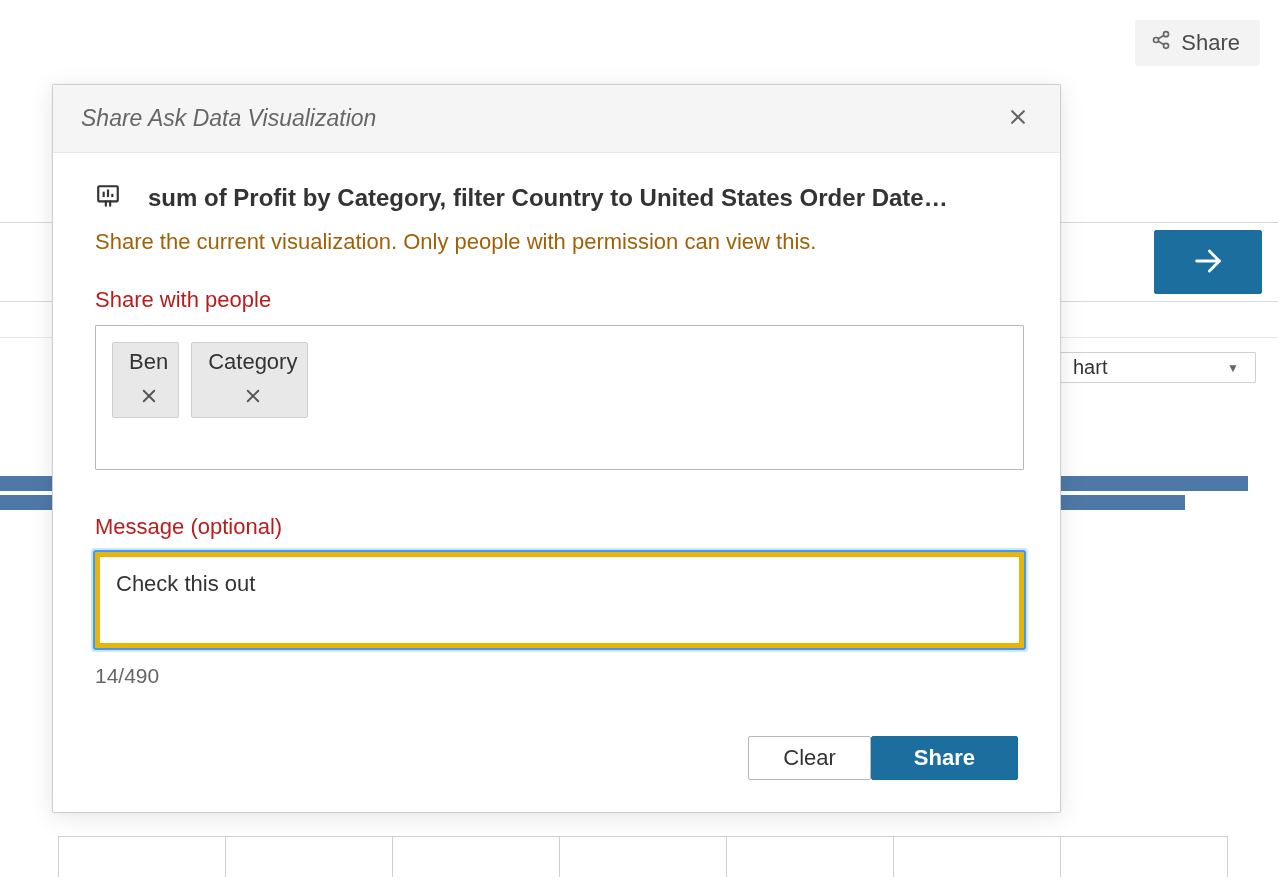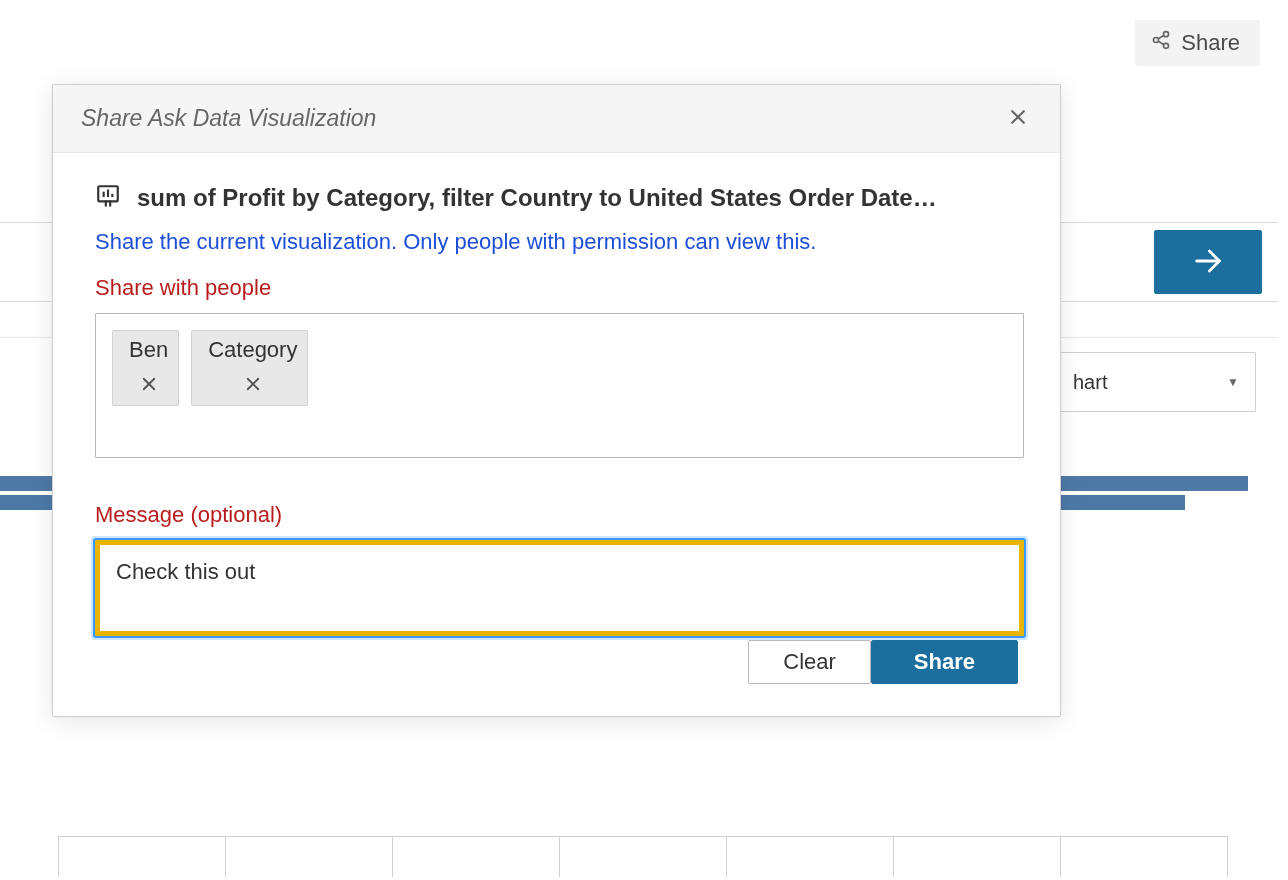--- a/index.html
+++ b/index.html
@@ -76,21 +76,21 @@
       right: 10px;
       height: 38px;
       border-bottom: 1px solid #e8e8e8;
     }
 
     .chart-selector {
       position: absolute;
       top: 352px;
       right: 32px;
       width: 200px;
-      height: 60px;
+      height: 31px;
       border: 1px solid #d0d0d0;
       border-radius: 1px;
       background: #fff;
       display: flex;
       align-items: center;
       justify-content: space-between;
       padding: 0 16px;
       font-size: 20px;
       color: #333;
     }
@@ -184,25 +184,26 @@
       width: 26px;
       height: 26px;
     }
     .query-text {
       font-size: 24px;
       font-weight: 700;
       color: #333;
       white-space: nowrap;
       overflow: hidden;
       text-overflow: ellipsis;
+      margin-left: 11px;
     }
     .helper-text {
       font-size: 22px;
-      color: #1d4ed8;
-      margin-bottom: 20px;
+      color: #a16207;
+      margin-bottom: 32px;
     }
     .field-label {
       font-size: 22px;
       color: #b91c1c;
       margin-bottom: 12px;
     }
     .people-input {
       width: 929px;
       height: 145px;
       border: 1px solid #b8b8b8;
@@ -378,19 +379,20 @@
               <line x1="5" y1="5" x2="19" y2="19"></line>
               <line x1="19" y1="5" x2="5" y2="19"></line>
             </svg>
           </span>
         </span>
       </span>
     </div>
 
     <div class="field-label">Message (optional)</div>
     <textarea class="message-box" style="">Check this out</textarea>
+    <div class="char-count">14/490</div>
 
     <div class="modal-actions">
       <button class="btn btn-clear">Clear</button>
       <button class="btn btn-share">Share</button>
     </div>
   </div>
 </div>
 
 </body></html>

